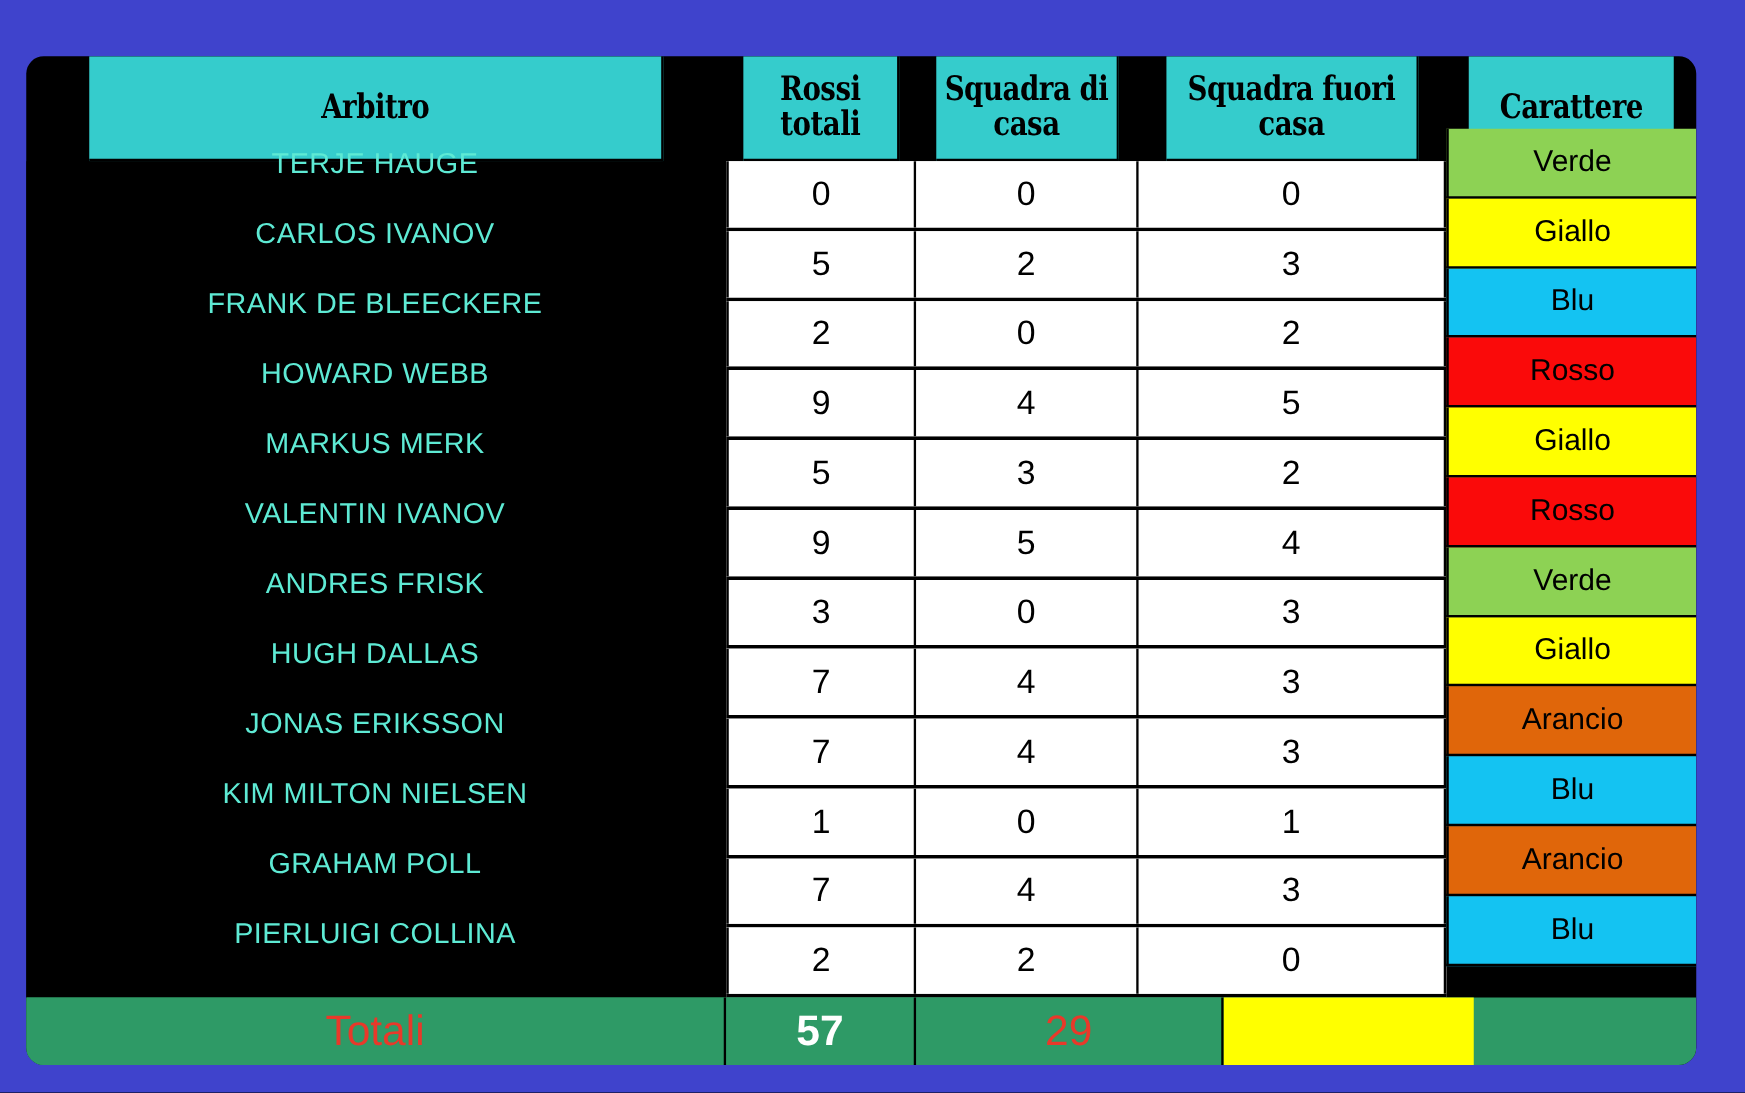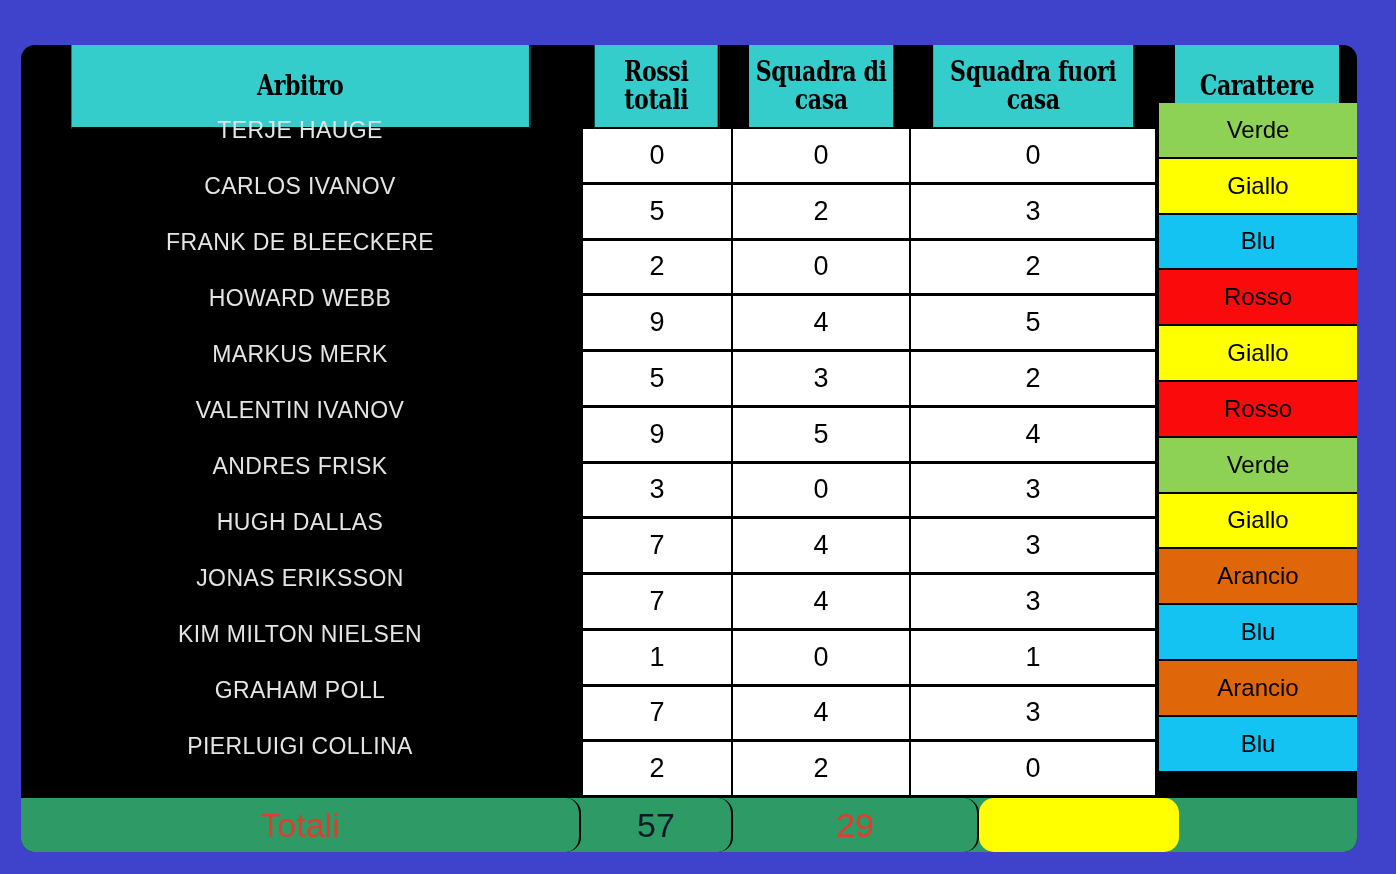--- a/index.html
+++ b/index.html
@@ -76,21 +76,21 @@
     height: 672px;
     background: #000;
     border-right: 2px solid #000;
     box-sizing: border-box;
   }
   .name-cell {
     height: 56px;
     display: flex;
     align-items: center;
     justify-content: center;
-    color: #e5e5e5;
+    color: #5eead4;
     font-size: 23px;
     letter-spacing: 0.4px;
     box-sizing: border-box;
     position: relative;
     top: -27px;
   }
 
   
   #num-grid {
     position: absolute;
@@ -158,21 +158,20 @@
   }
   .t-cell {
     display: flex;
     align-items: center;
     justify-content: center;
     color: #e8392a;
     font-size: 34px;
     border-right: 2px solid #000;
     box-sizing: border-box;
     background: #2e9a66;
-    border-radius: 15px;
   }
   .t-label     { width: 560px; border-right: 2px solid #000; }
   .t-rossi     { width: 152px; }
   .t-casa      { width: 178px; }
   .t-fuori     { width: 246px; }
   .t-carattere { width: 200px; background: #ffff00; border-right: none; }
 </style>
 </head>
 <body>
 
@@ -273,19 +272,19 @@
         <div class="char-cell" style="background: rgb(141, 210, 84);">Verde</div>
         <div class="char-cell" style="background: rgb(255, 255, 0);">Giallo</div>
         <div class="char-cell" style="background: rgb(224, 102, 10);">Arancio</div>
         <div class="char-cell" style="background: rgb(20, 195, 242);">Blu</div>
         <div class="char-cell" style="background: rgb(224, 102, 10);">Arancio</div>
         <div class="char-cell" style="background: rgb(20, 195, 242);">Blu</div>
       </div>
 
     <div id="totals-row" style="background: rgb(46, 154, 102);">
       <div class="t-cell t-label" style="background: rgb(46, 154, 102); color: rgb(232, 57, 42);">Totali</div>
-      <div class="t-cell t-rossi" style="background: rgb(46, 154, 102); color: #0f172a;">57</div>
+      <div class="t-cell t-rossi" style="background: rgb(46, 154, 102); color: #ffffff; font-weight: bold;">57</div>
       <div class="t-cell t-fuori" style="background: rgb(46, 154, 102); color: rgb(232, 57, 42);">29</div>
       <div class="t-cell t-carattere" style="color: rgb(232, 57, 42); background: rgb(255, 255, 0);"></div>
     </div>
 
   </div>
 </div>
 
 </body></html>

